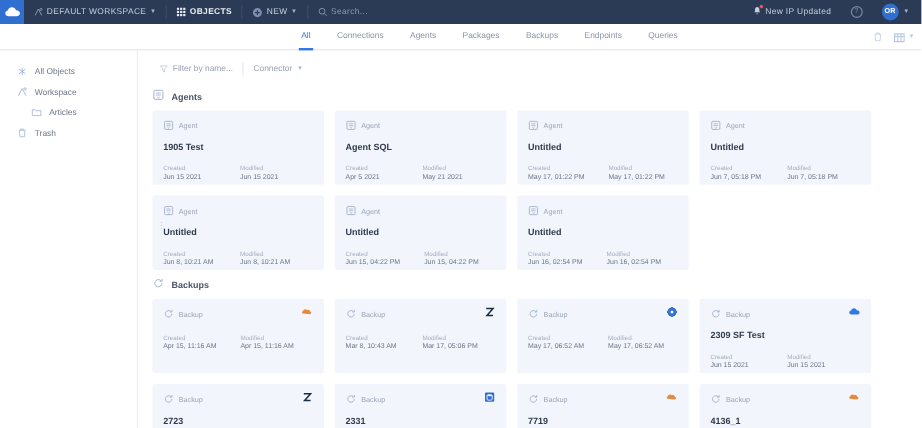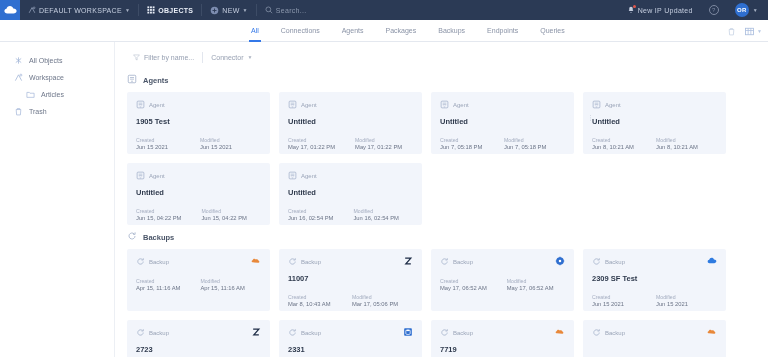--- a/index.html
+++ b/index.html
@@ -374,20 +374,41 @@
           </div>
           <div class="card">
             <div class="card-type">
               <span><svg width="9" height="9" viewBox="0 0 12 12">
                   <rect x="1.5" y="1.5" width="9" height="9" rx="1.2" stroke="#9aa9c4" stroke-width="0.9" fill="none"></rect>
                   <path d="M3.6 4.2h4.8M3.6 6.2h4.8" stroke="#9aa9c4" stroke-width="0.8"></path>
                   <path d="M4.8 8.1L6 9.2 7.2 8.1" stroke="#9aa9c4" stroke-width="0.8" fill="none"></path>
                 </svg></span>
               <span>Agent</span>
             </div>
+            <div class="card-title">Agent SQL</div>
+            <div class="card-meta">
+              <div class="meta-col">
+                <div class="meta-label">Created</div>
+                <div class="meta-val">Apr 5 2021</div>
+              </div>
+              <div class="meta-col">
+                <div class="meta-label">Modified</div>
+                <div class="meta-val">May 21 2021</div>
+              </div>
+            </div>
+          </div>
+          <div class="card">
+            <div class="card-type">
+              <span><svg width="9" height="9" viewBox="0 0 12 12">
+                  <rect x="1.5" y="1.5" width="9" height="9" rx="1.2" stroke="#9aa9c4" stroke-width="0.9" fill="none"></rect>
+                  <path d="M3.6 4.2h4.8M3.6 6.2h4.8" stroke="#9aa9c4" stroke-width="0.8"></path>
+                  <path d="M4.8 8.1L6 9.2 7.2 8.1" stroke="#9aa9c4" stroke-width="0.8" fill="none"></path>
+                </svg></span>
+              <span>Agent</span>
+            </div>
             <div class="card-title">Untitled</div>
             <div class="card-meta">
               <div class="meta-col">
                 <div class="meta-label">Created</div>
                 <div class="meta-val">May 17, 01:22 PM</div>
               </div>
               <div class="meta-col">
                 <div class="meta-label">Modified</div>
                 <div class="meta-val">May 17, 01:22 PM</div>
               </div>
@@ -517,21 +538,20 @@
                   <path d="M2.6 2.6h6.8L3.4 9.4h6" stroke="#1c2b45" stroke-width="1.5" fill="none"></path>
                 </svg></span>
             </span>
             <div class="card-type">
               <span><svg width="9" height="9" viewBox="0 0 12 12">
                   <path d="M9.6 6a3.6 3.6 0 1 1-1.1-2.6" stroke="#9aa9c4" stroke-width="0.9" fill="none"></path>
                   <path d="M9.7 1.6v2.4H7.3" stroke="#9aa9c4" stroke-width="0.9" fill="none"></path>
                 </svg></span>
               <span>Backup</span>
             </div>
-            <div class="card-title">11007</div>
             <div class="card-meta">
               <div class="meta-col">
                 <div class="meta-label">Created</div>
                 <div class="meta-val">Mar 8, 10:43 AM</div>
               </div>
               <div class="meta-col">
                 <div class="meta-label">Modified</div>
                 <div class="meta-val">Mar 17, 05:06 PM</div>
               </div>
             </div>
@@ -640,17 +660,18 @@
                   <path d="M2.2 7.6c-.8 0-1.4-.6-1.4-1.3s.5-1.2 1.2-1.3c.1-1 1-1.8 2-1.8.7 0 1.3.3 1.7.9.3-.2.7-.3 1.1-.3 1 0 1.9.7 2.1 1.7.6.1 1.1.7 1.1 1.3 0 .7-.7 1.4-1.5 1.4z" fill="#e8883a"></path>
                 </svg></span>
             </span>
             <div class="card-type">
               <span><svg width="9" height="9" viewBox="0 0 12 12">
                   <path d="M9.6 6a3.6 3.6 0 1 1-1.1-2.6" stroke="#9aa9c4" stroke-width="0.9" fill="none"></path>
                   <path d="M9.7 1.6v2.4H7.3" stroke="#9aa9c4" stroke-width="0.9" fill="none"></path>
                 </svg></span>
               <span>Backup</span>
             </div>
+            <div class="card-title">4136_1</div>
           </div>
         </div>
       </div>
   </div>
 </div>
 
 </body></html>

